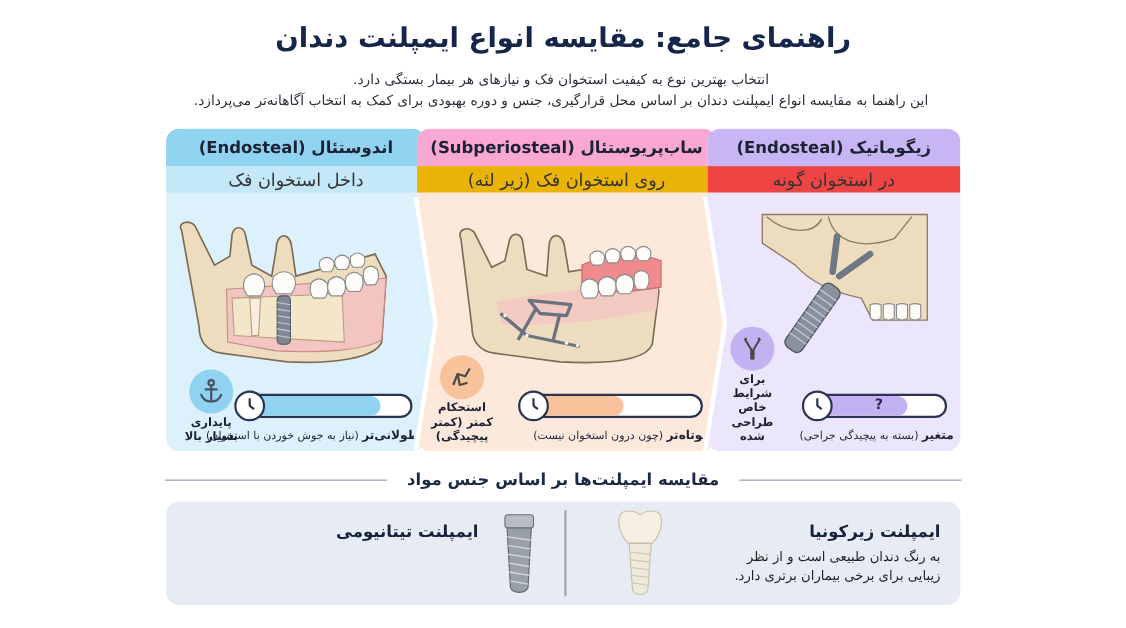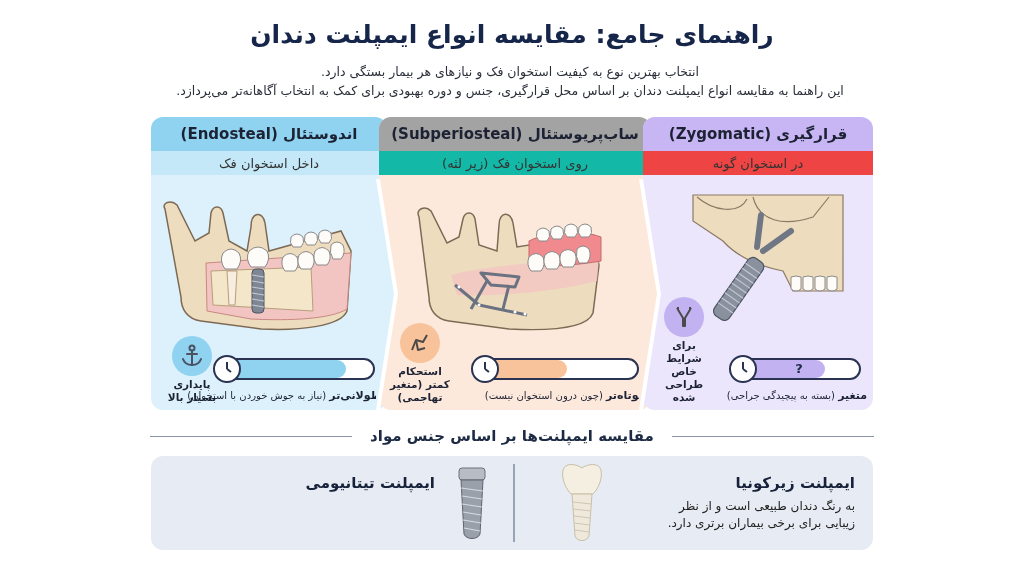--- a/index.html
+++ b/index.html
@@ -5,29 +5,29 @@
   * { box-sizing: border-box; margin: 0; padding: 0; }
   html, body { width: 1024px; height: 571px; background: #ffffff; overflow: hidden; }
   body { font-family: "DejaVu Sans", "Liberation Sans", sans-serif; color: #1c2a44; position: relative; }
 
   .title { position: absolute; top: 20px; left: 0; width: 1024px; text-align: center; font-size: 25px; font-weight: bold; color: #16254a; direction: rtl; }
   .intro { position: absolute; top: 62px; left: 160px; width: 700px; text-align: center; direction: rtl; font-size: 12.5px; line-height: 19px; color: #2a2f3a; }
 
   .panels { position: absolute; top: 117px; left: 151px; width: 722px; height: 293px; }
   .panel { position: absolute; top: 0; height: 293px; border-radius: 12px; overflow: hidden; }
   .panel .head { height: 34px; display: flex; align-items: center; justify-content: center; font-weight: bold; font-size: 15px; direction: rtl; color: #1c2233; }
-  .panel .sub { height: 24px; display: flex; align-items: center; justify-content: center; font-size: 13px; direction: rtl; color: #333; }
+  .panel .sub { height: 24px; display: flex; align-items: center; justify-content: center; font-size: 16px; direction: rtl; color: #333; }
   .panel .body { position: absolute; top: 58px; left: 0; right: 0; bottom: 0; }
 
   .p-zyg { left: 492px; width: 230px; background: #ebe6fb; }
   .p-zyg .head { background: #c7b6f3; }
   .p-zyg .sub { background: #ef4444; }
   .p-sub { left: 228px; width: 272px; background: #fde9dc; }
-  .p-sub .head { background: #a3a3a3; }
-  .p-sub .sub { background: #14b8a6; }
+  .p-sub .head { background: #f9a8d4; }
+  .p-sub .sub { background: #eab308; }
   .p-endo { left: 0; width: 236px; background: #dcf1fb; }
   .p-endo .head { background: #8fd3f0; }
   .p-endo .sub { background: #c4e8f8; }
 
   .chev-endo { position: absolute; left: 225px; top: 62px; width: 24px; height: 231px; }
   .chev-sub { position: absolute; left: 488px; top: 62px; width: 24px; height: 231px; }
 
   .illus { position: absolute; left: 0; right: 0; top: 6px; height: 160px; }
   .feature { position: absolute; bottom: 6px; left: 10px; width: 62px; text-align: center; direction: rtl; }
   .feature .badge { width: 40px; height: 40px; border-radius: 50%; margin: 0 auto 2px; display: flex; align-items: center; justify-content: center; }
@@ -157,37 +157,37 @@
 
       <div class="feature">
         <div class="badge" style="background:#f8c39a;">
           <svg width="26" height="26" viewBox="0 0 26 26">
               <g fill="none" stroke="#4a4a4a" stroke-width="2" stroke-linejoin="round">
                 <path d="M5 20 L9 10 L16 12 L20 5"></path>
                 <path d="M9 10 L11 20 L18 18"></path>
               </g>
             </svg>
         </div>
-        <div class="ftxt">استحکام کمتر (متغیر تهاجمی)</div>
+        <div class="ftxt">استحکام کمتر (کمتر پیچیدگی)</div>
       </div>
       <div class="timebar" style="left:100px;">
         <div class="fill" style="width:55%; background:#f8c39a;"></div>
       </div>
       <div class="clock" style="left:92px;">
         <svg width="24" height="24" viewBox="0 0 24 24">
             <line x1="12" y1="12" x2="12" y2="5" stroke="#2a3352" stroke-width="2"></line>
             <line x1="12" y1="12" x2="16" y2="15" stroke="#2a3352" stroke-width="2"></line>
           </svg>
       </div>
       <div class="timelabel" style="left:80px;"><b>کوتاه‌تر</b><span> (چون درون استخوان نیست)</span></div>
     </div>
   </div>
 
   <div class="panel p-zyg">
-    <div class="head">قرارگیری (Zygomatic)</div>
+    <div class="head">زیگوماتیک (Endosteal)</div>
     <div class="sub">در استخوان گونه</div>
     <div class="body">
       <svg class="illus" viewBox="0 0 230 160" preserveAspectRatio="xMidYMid meet">
         <path d="M50 14 L200 14 L200 110 L150 110 L140 90 C120 86 96 78 80 60 L50 40 Z" fill="#eedcbf" stroke="#8c7a64" stroke-width="1.2"></path>
         <path d="M54 16 C70 30 96 34 104 18" fill="none" stroke="#8c7a64" stroke-width="1.2"></path>
         <path d="M110 16 C116 40 140 46 170 36 L186 16" fill="none" stroke="#8c7a64" stroke-width="1.2"></path>
         <g fill="#fdfcf8" stroke="#8a8a8a" stroke-width="1">
           <path d="M148 96 q5 -2 10 0 l0 12 q-5 4 -10 0 z"></path>
           <path d="M160 96 q5 -2 10 0 l0 12 q-5 4 -10 0 z"></path>
           <path d="M172 96 q5 -2 10 0 l0 12 q-5 4 -10 0 z"></path>

